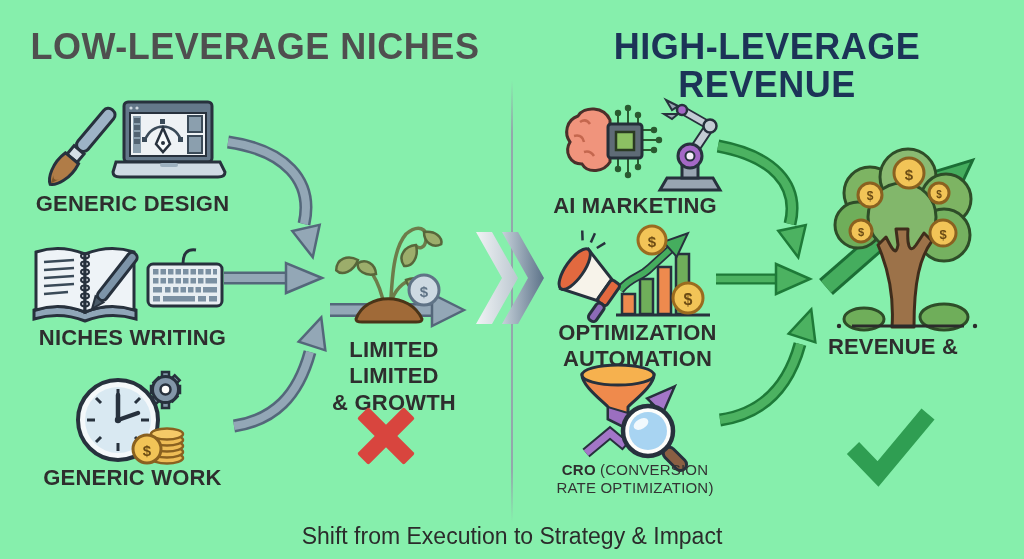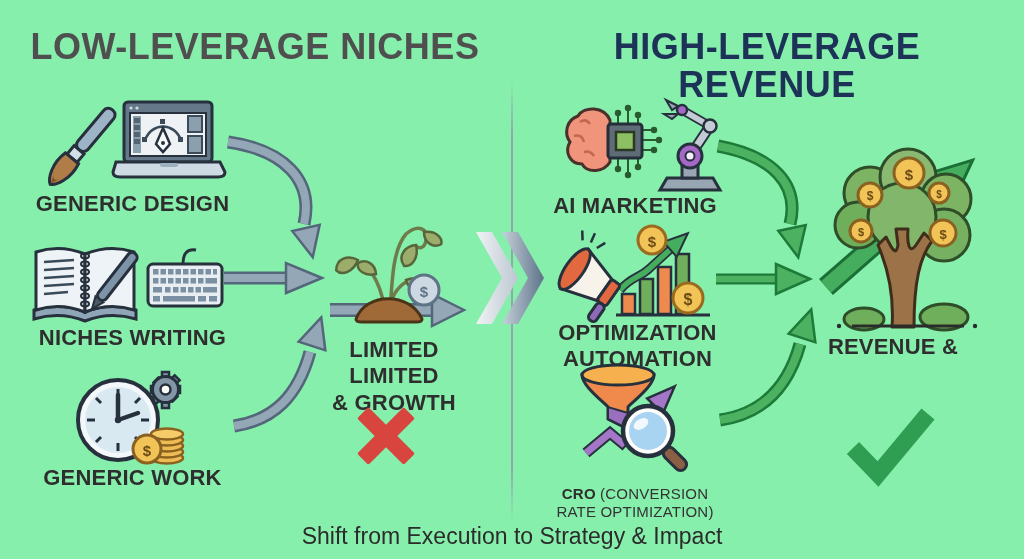--- a/index.html
+++ b/index.html
@@ -37,21 +37,21 @@
   #gd-icons{left:42px;top:100px;}   #gd-label{left:35px;top:191px;width:195px;}
   #cw-icons{left:28px;top:240px;}   #cw-label{left:35px;top:325px;width:195px;}
   #hw-icons{left:70px;top:368px;}   #hw-label{left:35px;top:465px;width:195px;}
   #arrow-g1{left:222px;top:136px;}  #arrow-g2{left:220px;top:260px;}  #arrow-g3{left:224px;top:300px;}
   #lim-arrow{left:328px;top:290px;} #plant{left:332px;top:218px;z-index:2;}
   #lim-label{left:305px;top:337px;width:178px;}
   #red-x{left:357px;top:402px;}
   #chevrons{left:472px;top:230px;z-index:2;}
   #ai-icons{left:560px;top:98px;}   #ai-label{left:535px;top:193px;width:200px;}
   #pm-icons{left:562px;top:226px;}  #pm-label{left:540px;top:320px;width:195px;}
-  #cro-icons{left:570px;top:363px;} #cro-label{left:556px;top:461px;width:158px;font-size:15px;margin-top:24px;}
+  #cro-icons{left:570px;top:363px;} #cro-label{left:556px;top:461px;width:158px;font-size:15px;}
   #arrow-h1{left:712px;top:138px;}  #arrow-h2{left:712px;top:262px;}  #arrow-h3{left:708px;top:296px;}
   #tree{left:812px;top:133px;}      #exp-label{left:812px;top:334px;width:162px;}
   #green-check{left:845px;top:404px;}
 </style>
 </head>
 <body>
 
 <div class="canvas">
 
   <div class="abs divider"></div>

